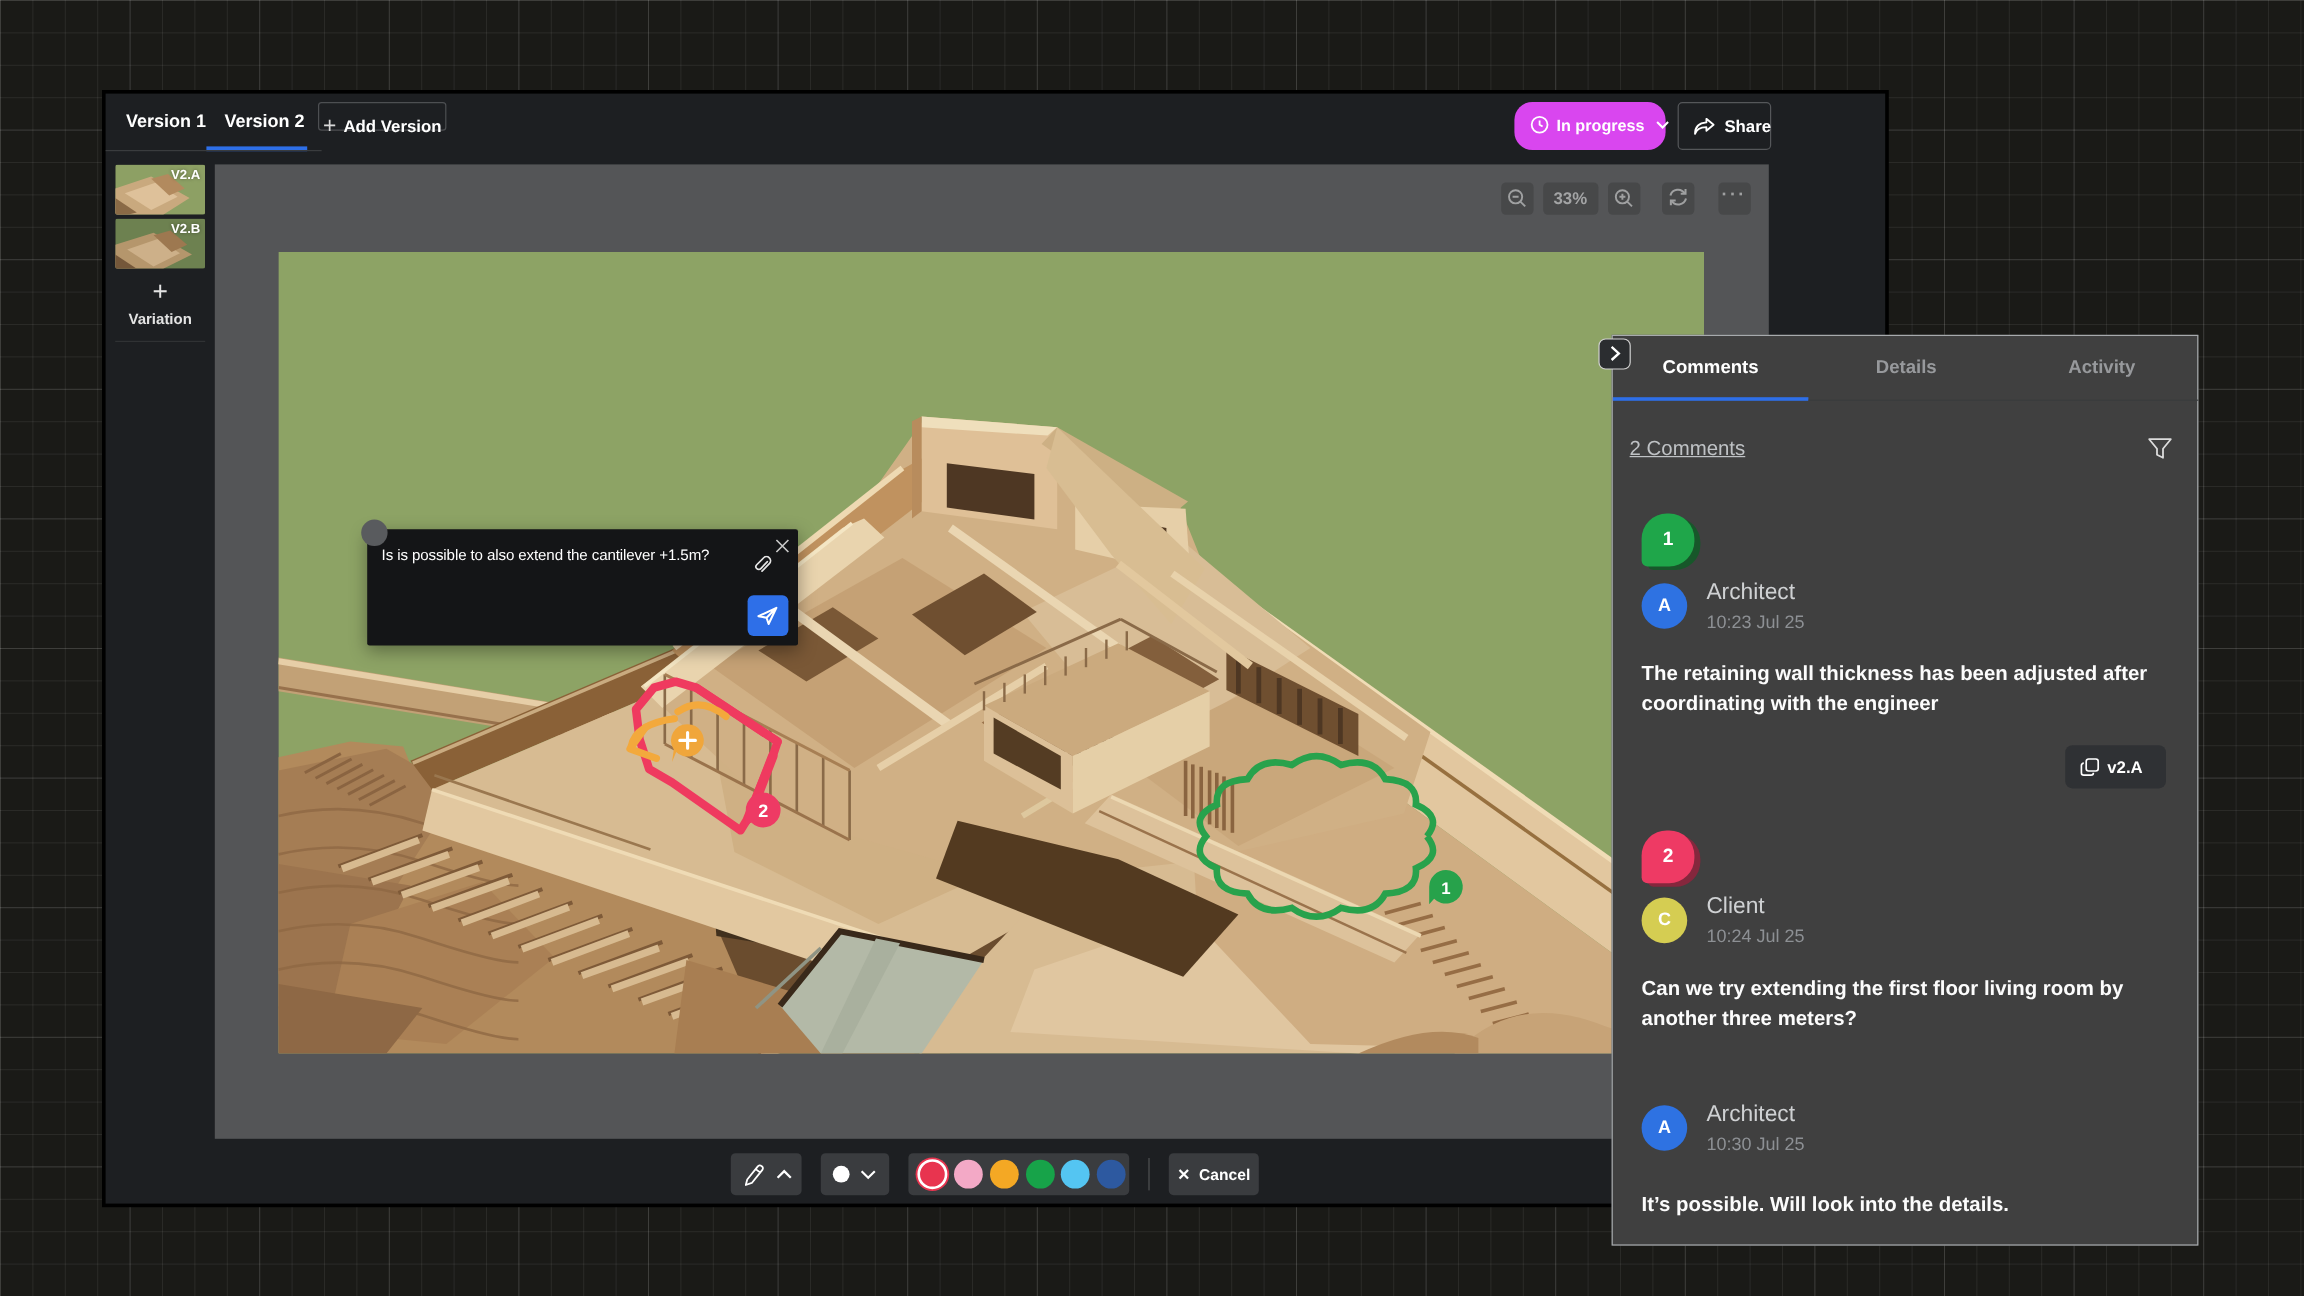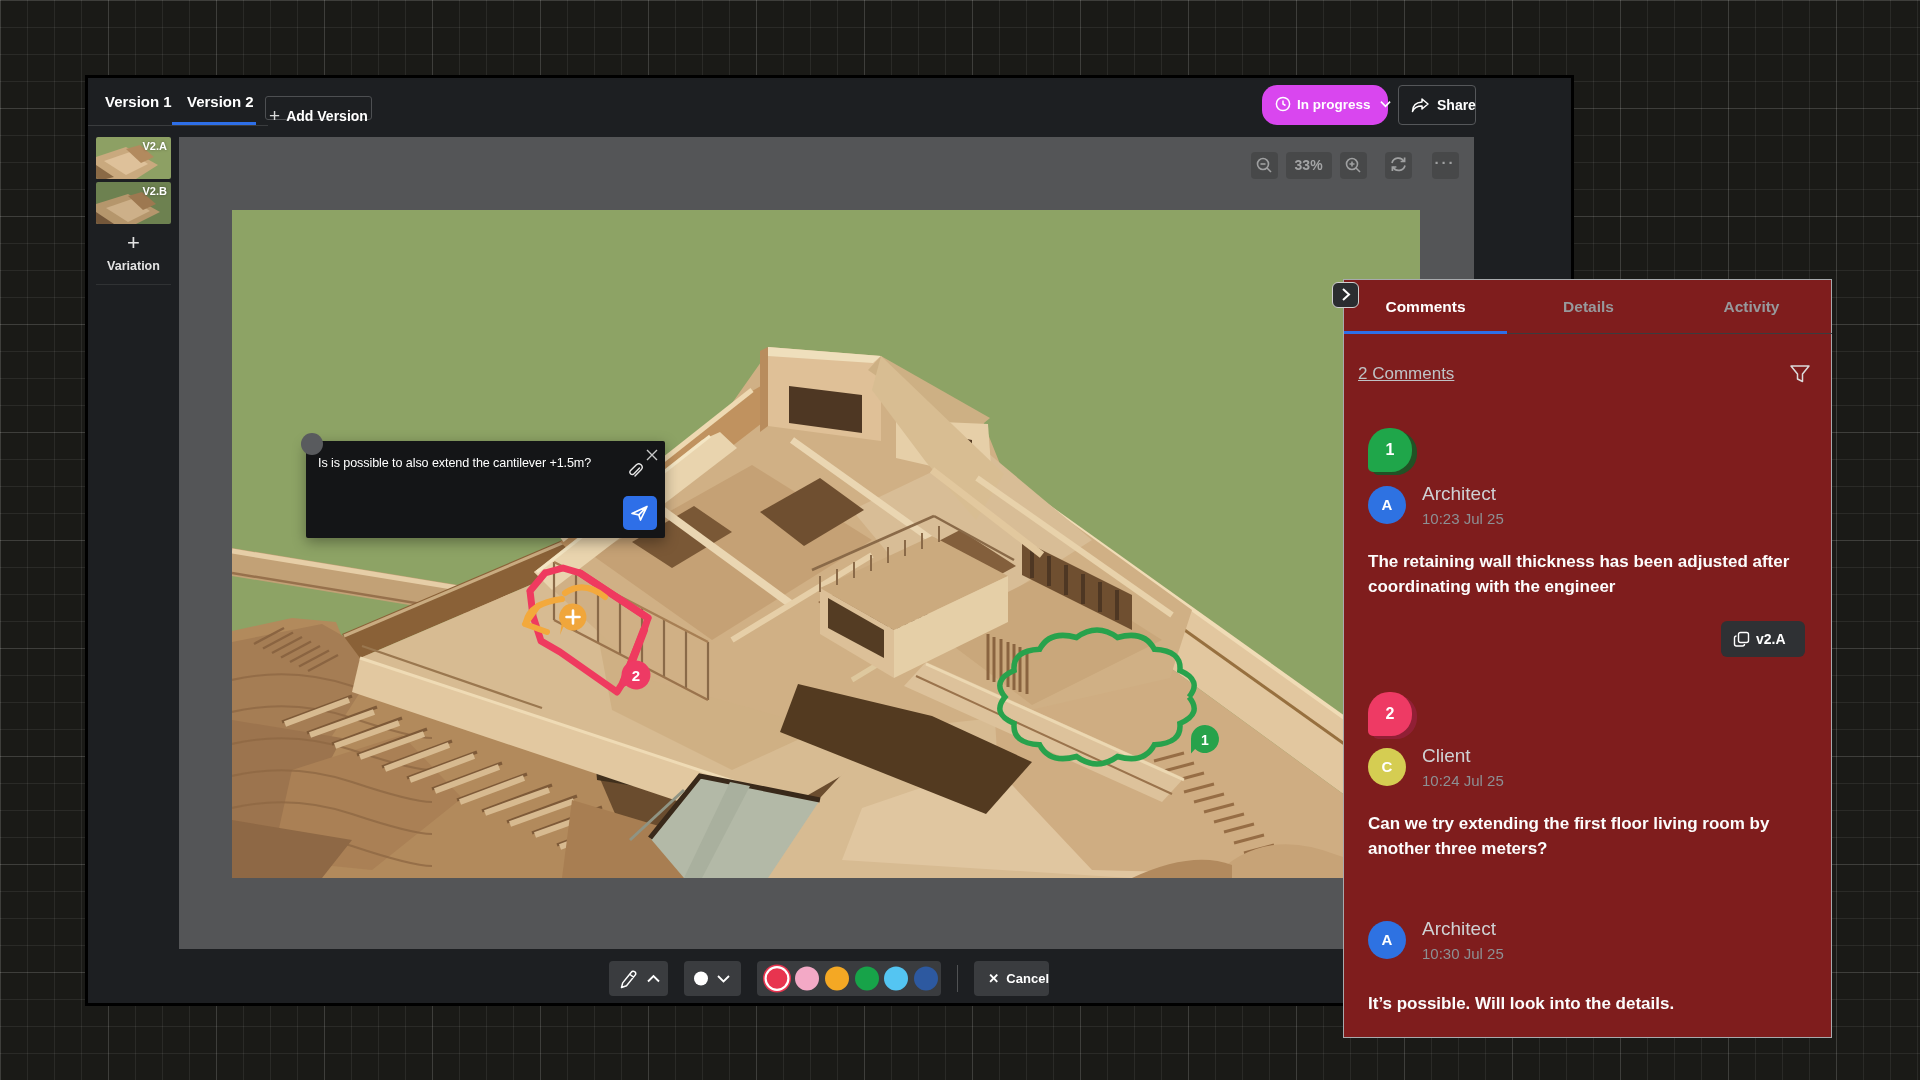--- a/index.html
+++ b/index.html
@@ -20,21 +20,21 @@
   background:#000; padding:3px;
 }
 .win-in { position:relative; width:100%; height:100%; background:#1d1f22; }
 
 .tab { position:absolute; top:0; height:48px; line-height:48px; color:#fff; font-weight:bold; font-size:15px; }
 .tab1 { left:17px;text-align:center; }
 .tab2 { left:99px; }
 .tabline { position:absolute; left:84px; top:44px; width:84px; height:4px; background:#2e6fe8; }
 .tabhair { position:absolute; left:0; top:47px; width:180px; height:1px; background:#3a3c3e; }
 .addver {
-  position:absolute; left:177px; top:18px; width:107px; height:24px;
+  position:absolute; left:177px; top:7px; width:107px; height:24px;
   border:1px solid #4d4f52; border-radius:3px; color:#fff; font-weight:bold; font-size:14px;
   line-height:38px; text-align:center;
 }
 .addver .plus { font-weight:normal; font-size:19px; vertical-align:-1px; margin-right:6px; color:#d8d8d8;}
 .inprog {
   position:absolute; left:1174px; top:7px; width:126px; height:40px;
   background:#d946ef; border-radius:15px; color:#fff; font-weight:bold; font-size:13.5px;
   line-height:40px; white-space:nowrap;
 }
 .share {
@@ -55,26 +55,26 @@
 .zpct { position:absolute; top:15px; left:1107px; width:46px; height:27px; background:rgba(38,38,38,0.28); border-radius:4px; color:#a3a4a5; font-size:14px; font-weight:bold; text-align:center; line-height:27px;}
 
 .img { position:absolute; left:53.4px; top:73px; width:1188px; height:668px; }
 
 .cbox { position:absolute; left:127.4px; top:304px; width:359px; height:97px; background:#141517; border-radius:2px; box-shadow:0 4px 14px rgba(0,0,0,0.35); }
 .cbox .dot { position:absolute; left:-5px; top:-8px; width:22px; height:22px; border-radius:50%; background:#595b5e; }
 .cbox .txt { position:absolute; left:12px; top:15px; color:#fff; font-weight:normal; font-size:12.6px; letter-spacing:-0.1px; white-space:nowrap; }
 .cbox .send { position:absolute; right:8px; bottom:8px; width:34px; height:34px; background:#2e6fe8; border-radius:5px; }
 
 .tbtn { position:absolute; background:#3a3c3f; border-radius:4px; height:35px; top:883px; }
-.cancel { left:886px; width:75px; color:#fff; font-weight:bold; font-size:13px; text-align:right; line-height:35px; }
+.cancel { left:886px; width:75px; color:#fff; font-weight:bold; font-size:13px; text-align:center; line-height:35px; }
 .tdiv { position:absolute; left:869px; top:887px; width:1px; height:27px; background:#505254; }
 
 .panel {
   position:absolute; left:1343px; top:279px; width:489px; height:759px;
-  background:#7f1d1d; border:1px solid #a7aaad;
+  background:#404040; border:1px solid #a7aaad;
   color:#fff;
   padding-left:24px;
 }
 .ptab { position:absolute; top:0; width:163px; height:53px; text-align:center; line-height:53px; font-size:15.5px; font-weight:bold; color:#97999c; }
 .ptab.act { color:#fff; }
 .punder { position:absolute; left:0; top:51px; width:163px; height:3px; background:#2e6fe8; }
 .phair { position:absolute; left:163px; top:53px; width:325px; height:1px; background:#3a3c3e; }
 .p2c { position:absolute; left:14px; top:84px; font-size:17px; color:#bfc2c5;text-decoration:underline; }
 .pin { position:absolute; left:24px; width:44px; height:44px; border-radius:21px 21px 21px 5px; color:#fff; font-weight:bold; font-size:16px; text-align:center; line-height:44px; }
 .pin.g { background:#1fa64a; box-shadow:5px 3px 0 rgba(16,92,39,0.85); }

